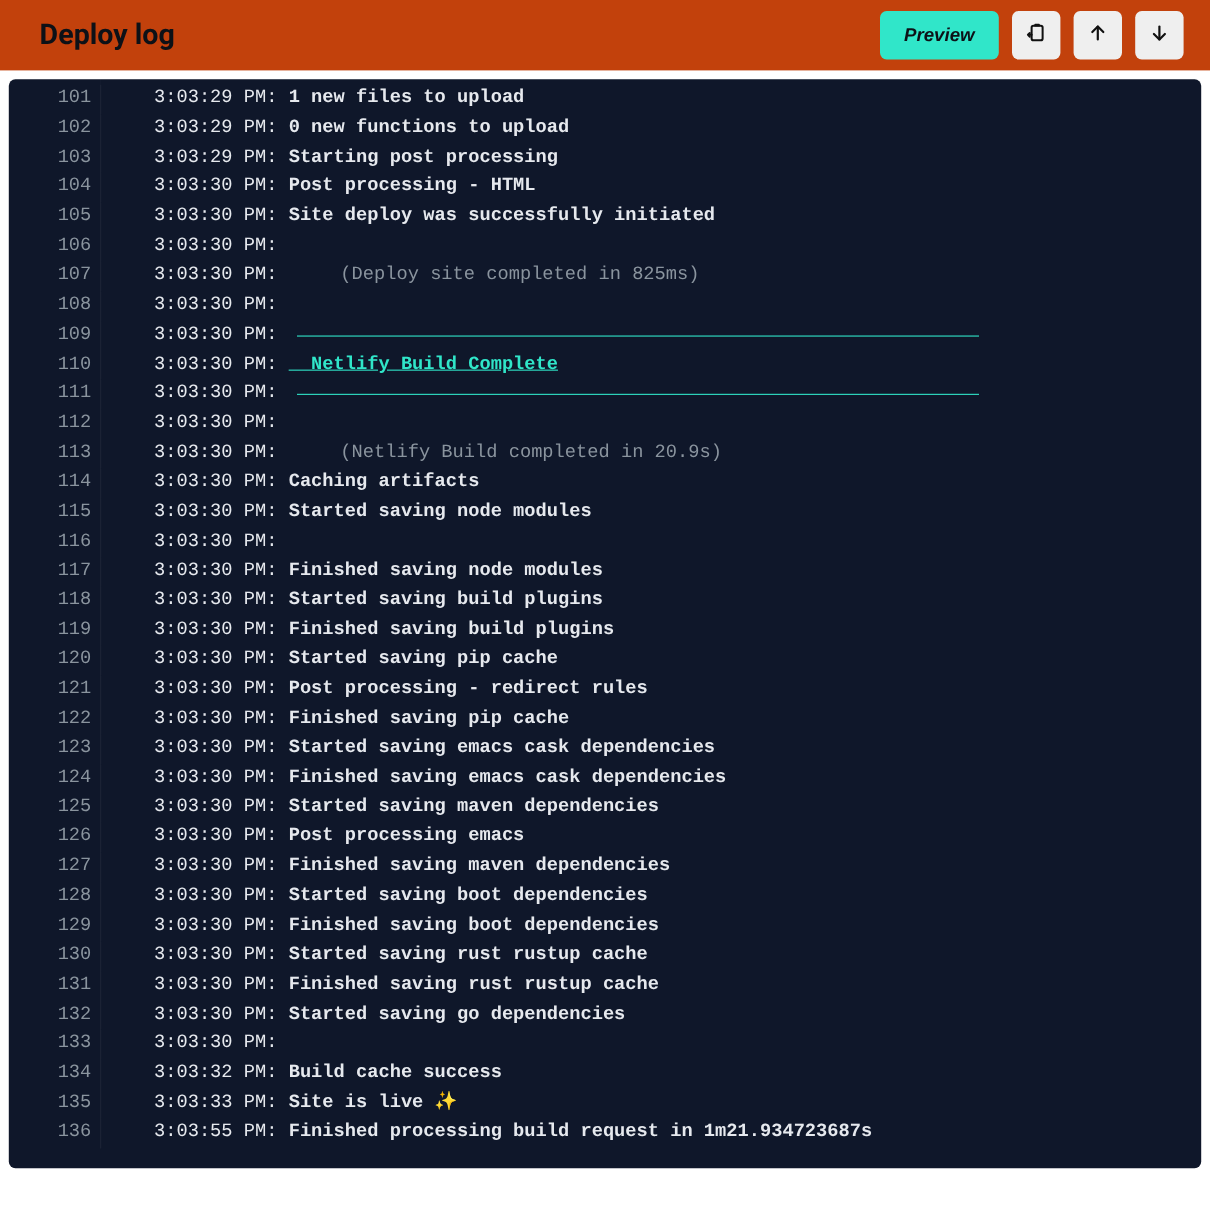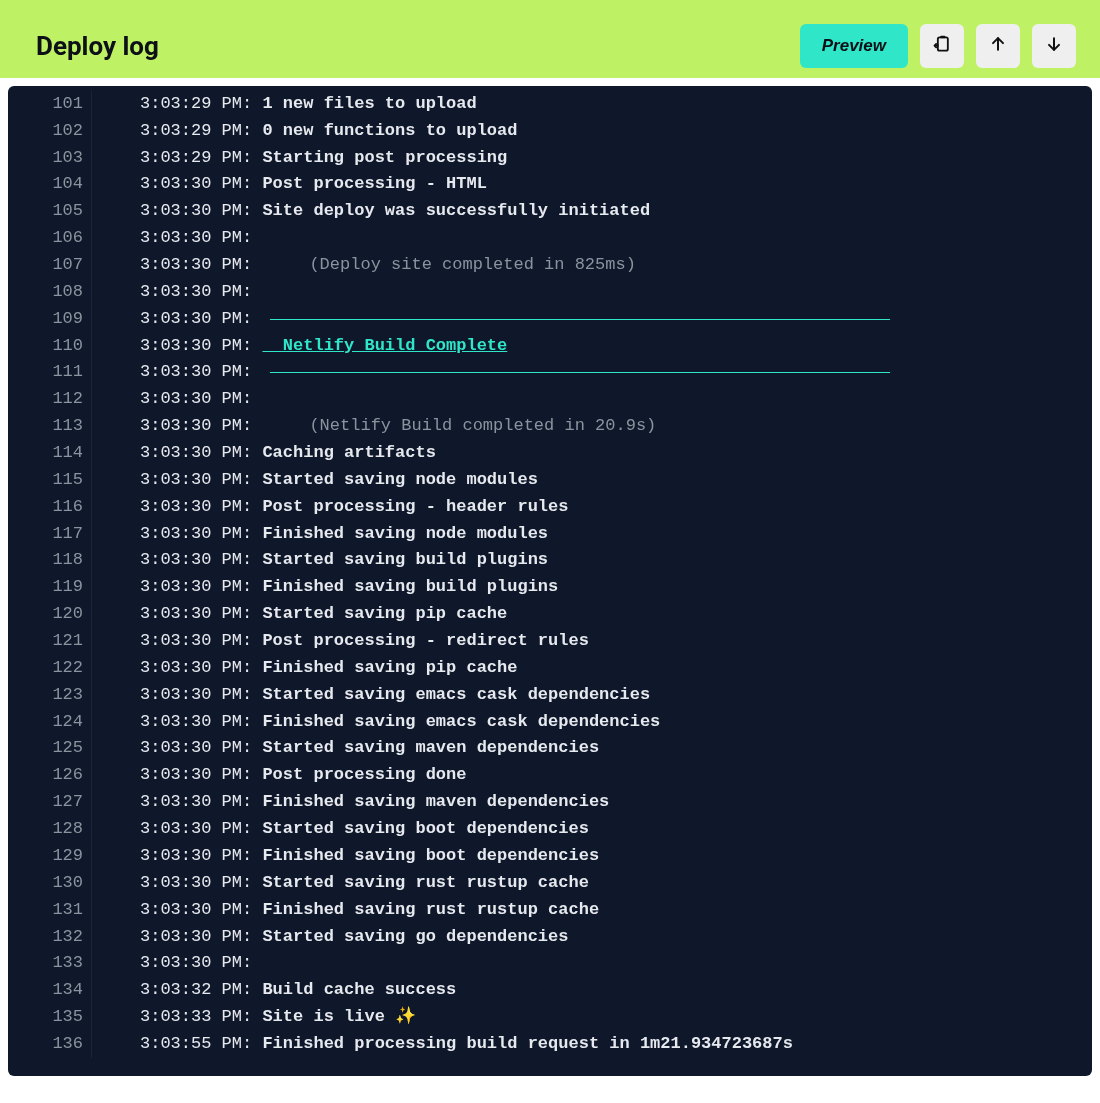--- a/index.html
+++ b/index.html
@@ -6,22 +6,22 @@
   body {
     margin: 0;
     font-family: -apple-system, BlinkMacSystemFont, "Segoe UI", Roboto, Helvetica, Arial, sans-serif;
     background: #fff;
     width: 1100px;
   }
   .header {
     display: flex;
     align-items: center;
     justify-content: space-between;
-    padding: 24px 24px 10px 36px;
-    background: #bef264;
+    padding: 10px 24px 10px 36px;
+    background: #c2410c;
   }
   .header h1 {
     font-size: 26px;
     font-weight: 700;
     margin: 0;
     color: #0d1117;
   }
   .header-actions {
     display: flex;
     gap: 12px;
@@ -137,31 +137,31 @@
     <div class="log-line"><span class="lineno">106</span><span class="time">3:03:30 PM: </span><span class="msg"></span></div>
     <div class="log-line"><span class="lineno">107</span><span class="time">3:03:30 PM: </span><span class="msg dim">(Deploy site completed in 825ms)</span></div>
     <div class="log-line"><span class="lineno">108</span><span class="time">3:03:30 PM: </span><span class="msg"></span></div>
     <div class="log-line"><span class="lineno">109</span><span class="time">3:03:30 PM: </span><span class="rule"></span></div>
     <div class="log-line"><span class="lineno">110</span><span class="time">3:03:30 PM: </span><span class="msg teal">  Netlify Build Complete</span></div>
     <div class="log-line"><span class="lineno">111</span><span class="time">3:03:30 PM: </span><span class="rule"></span></div>
     <div class="log-line"><span class="lineno">112</span><span class="time">3:03:30 PM: </span><span class="msg"></span></div>
     <div class="log-line"><span class="lineno">113</span><span class="time">3:03:30 PM: </span><span class="msg dim">(Netlify Build completed in 20.9s)</span></div>
     <div class="log-line"><span class="lineno">114</span><span class="time">3:03:30 PM: </span><span class="msg">Caching artifacts</span></div>
     <div class="log-line"><span class="lineno">115</span><span class="time">3:03:30 PM: </span><span class="msg">Started saving node modules</span></div>
-    <div class="log-line"><span class="lineno">116</span><span class="time">3:03:30 PM: </span><span class="msg">Post processing - header rules</span></div>
+    <div class="log-line"><span class="lineno">116</span><span class="time">3:03:30 PM: </span></div>
     <div class="log-line"><span class="lineno">117</span><span class="time">3:03:30 PM: </span><span class="msg">Finished saving node modules</span></div>
     <div class="log-line"><span class="lineno">118</span><span class="time">3:03:30 PM: </span><span class="msg">Started saving build plugins</span></div>
     <div class="log-line"><span class="lineno">119</span><span class="time">3:03:30 PM: </span><span class="msg">Finished saving build plugins</span></div>
     <div class="log-line"><span class="lineno">120</span><span class="time">3:03:30 PM: </span><span class="msg">Started saving pip cache</span></div>
     <div class="log-line"><span class="lineno">121</span><span class="time">3:03:30 PM: </span><span class="msg">Post processing - redirect rules</span></div>
     <div class="log-line"><span class="lineno">122</span><span class="time">3:03:30 PM: </span><span class="msg">Finished saving pip cache</span></div>
     <div class="log-line"><span class="lineno">123</span><span class="time">3:03:30 PM: </span><span class="msg">Started saving emacs cask dependencies</span></div>
     <div class="log-line"><span class="lineno">124</span><span class="time">3:03:30 PM: </span><span class="msg">Finished saving emacs cask dependencies</span></div>
     <div class="log-line"><span class="lineno">125</span><span class="time">3:03:30 PM: </span><span class="msg">Started saving maven dependencies</span></div>
-    <div class="log-line"><span class="lineno">126</span><span class="time">3:03:30 PM: </span><span class="msg">Post processing done</span></div>
+    <div class="log-line"><span class="lineno">126</span><span class="time">3:03:30 PM: </span><span class="msg">Post processing emacs</span></div>
     <div class="log-line"><span class="lineno">127</span><span class="time">3:03:30 PM: </span><span class="msg">Finished saving maven dependencies</span></div>
     <div class="log-line"><span class="lineno">128</span><span class="time">3:03:30 PM: </span><span class="msg">Started saving boot dependencies</span></div>
     <div class="log-line"><span class="lineno">129</span><span class="time">3:03:30 PM: </span><span class="msg">Finished saving boot dependencies</span></div>
     <div class="log-line"><span class="lineno">130</span><span class="time">3:03:30 PM: </span><span class="msg">Started saving rust rustup cache</span></div>
     <div class="log-line"><span class="lineno">131</span><span class="time">3:03:30 PM: </span><span class="msg">Finished saving rust rustup cache</span></div>
     <div class="log-line"><span class="lineno">132</span><span class="time">3:03:30 PM: </span><span class="msg">Started saving go dependencies</span></div>
     <div class="log-line"><span class="lineno">133</span><span class="time">3:03:30 PM: </span></div>
     <div class="log-line"><span class="lineno">134</span><span class="time">3:03:32 PM: </span><span class="msg">Build cache success</span></div>
     <div class="log-line"><span class="lineno">135</span><span class="time">3:03:33 PM: </span><span class="msg">Site is live </span><span class="sparkle">✨</span></div>
     <div class="log-line"><span class="lineno">136</span><span class="time">3:03:55 PM: </span><span class="msg">Finished processing build request in 1m21.934723687s</span></div>

